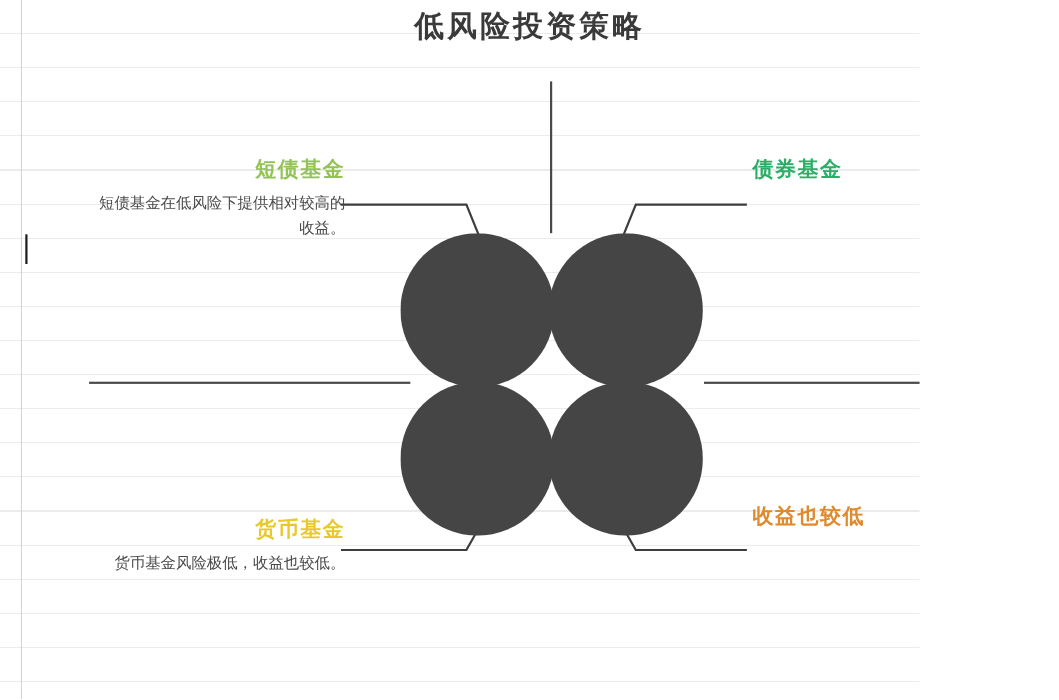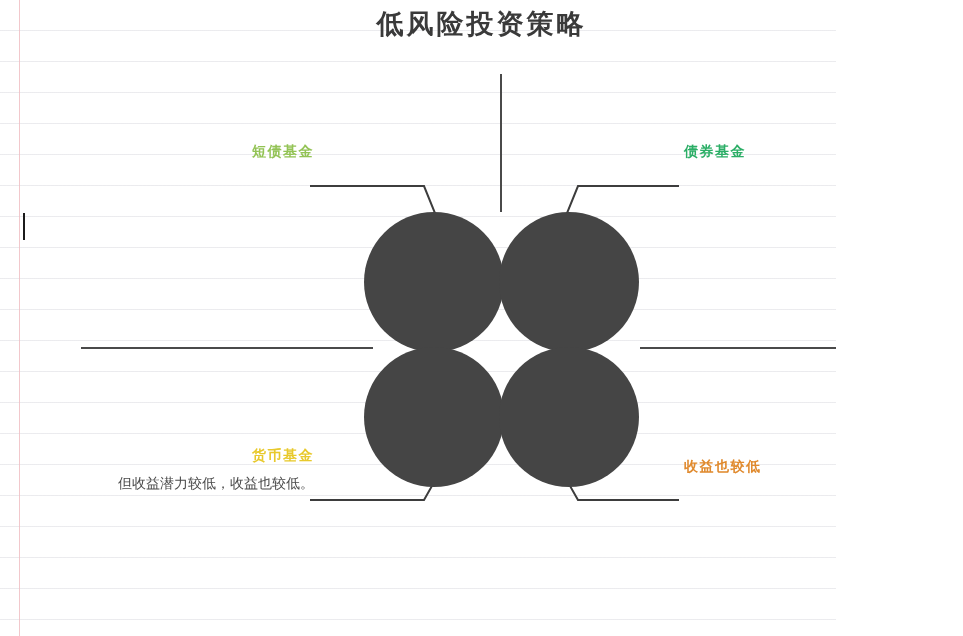--- a/index.html
+++ b/index.html
@@ -83,39 +83,39 @@
     position: absolute;
     background: #4a4a4a;
   }
   #axis-vert { left: 500px; top: 74px; width: 2px; height: 138px; }
   #axis-horiz-left  { left: 81px;  top: 347px; width: 292px; height: 2px; }
   #axis-horiz-right { left: 640px; top: 347px; width: 281px; height: 2px; }
 
   
   .quad { position: absolute; width: 232px; }
   .quad-title {
-    font-size: 14px;
+    font-size: 19px;
     font-weight: 700;
     letter-spacing: 1.5px;
     line-height: 1.2;
     margin-bottom: 8px;
     font-family: "DejaVu Serif", "Liberation Serif", serif;
   }
   .quad-desc {
     font-size: 14px;
     line-height: 1.65;
     color: #4a4a4a;
     font-family: "DejaVu Serif", "Liberation Serif", serif;
   }
   .align-right { text-align: right; }
   .align-left  { text-align: left;  }
 
   #quad-tl { left: 82px;  top: 143px; }
   #quad-tr { left: 684px; top: 143px; }
-  #quad-bl { left: 82px;  top: 447px; }
+  #quad-bl { left: 82px;  top: 470px; }
   #quad-br { left: 684px; top: 458px; }
 </style>
 </head>
 <body>
 
 <div id="canvas">
 
   <div id="margin-rule"></div>
   <div id="text-caret"></div>
 
@@ -144,28 +144,29 @@
         <circle cx="70" cy="70" r="70"></circle>
         <circle cx="205" cy="70" r="70"></circle>
         <circle cx="70" cy="205" r="70"></circle>
         <circle cx="205" cy="205" r="70"></circle>
       </g>
     </svg>
   </div>
 
   <div class="quad align-right" id="quad-tl">
     <div class="quad-title" style="color: rgb(147, 195, 85);">短债基金</div>
+    <div class="quad-desc">短债基金在低风险下提供相对较高的收益。</div>
   </div>
 
   <div class="quad align-left" id="quad-tr">
     <div class="quad-title" style="color: rgb(43, 174, 102);">债券基金</div>
   </div>
 
   <div class="quad align-right" id="quad-bl">
     <div class="quad-title" style="color: rgb(232, 201, 44);">货币基金</div>
-    <div class="quad-desc">但收益潜力较低，收益也较低。</div>
+    <div class="quad-desc">货币基金风险极低，收益也较低。</div>
   </div>
 
   <div class="quad align-left" id="quad-br">
     <div class="quad-title" style="color: rgb(224, 138, 46);">收益也较低</div>
   </div>
 
 </div>
 
 </body></html>

